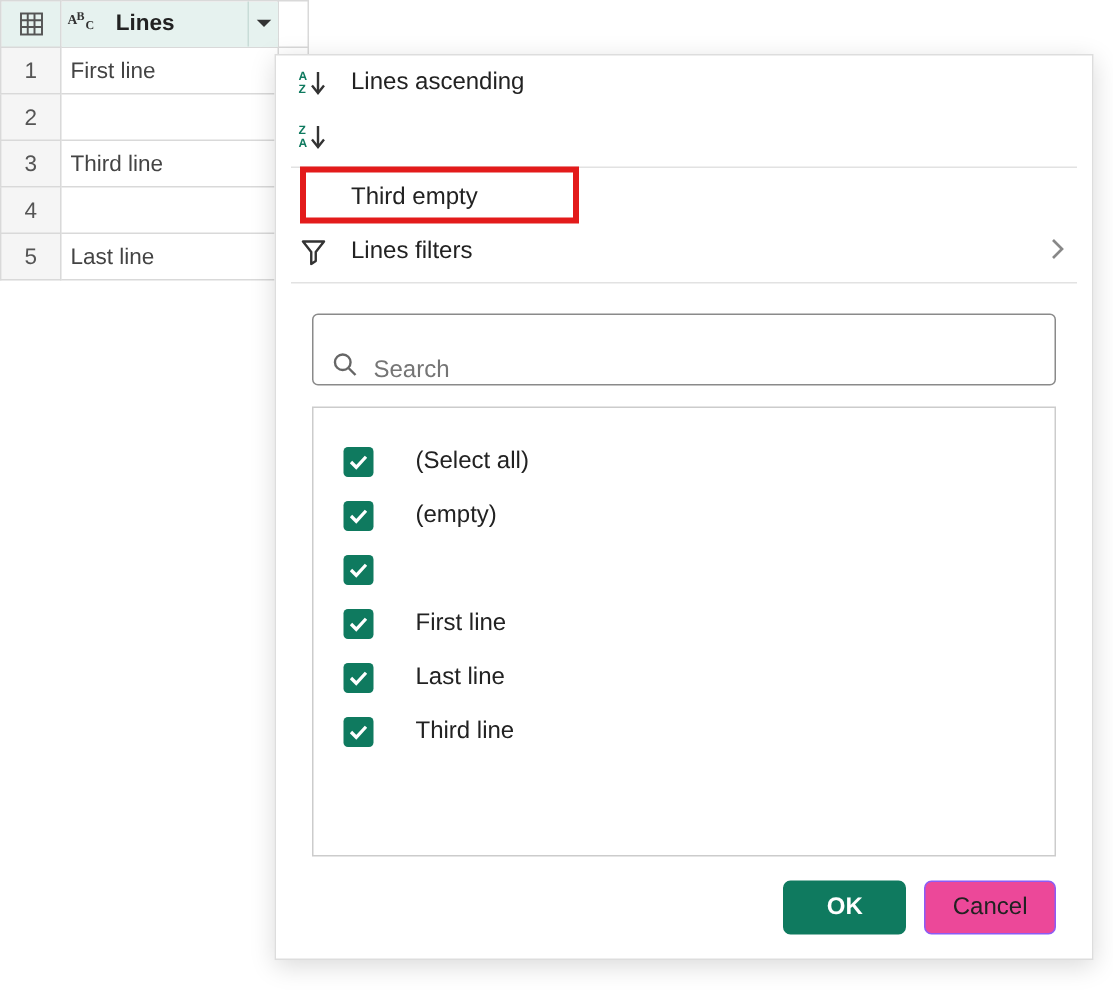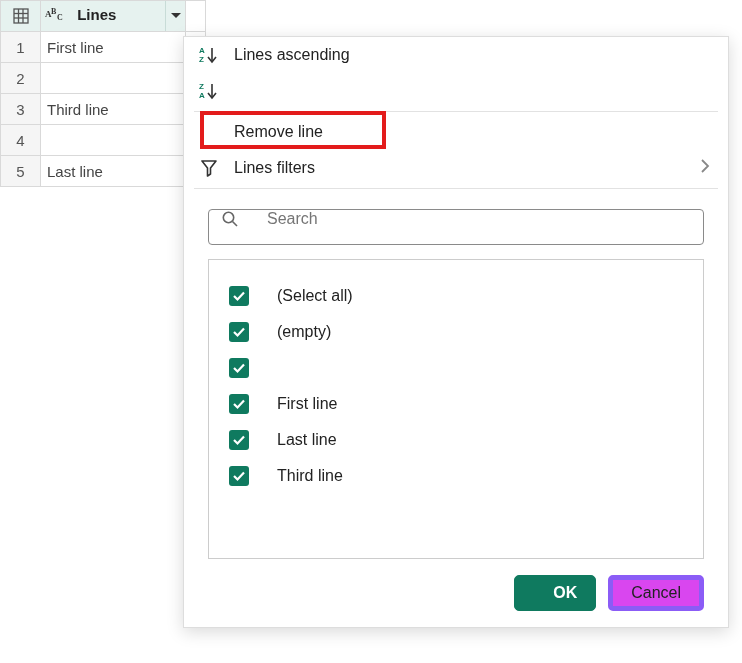--- a/index.html
+++ b/index.html
@@ -115,26 +115,26 @@
       position: absolute;
       right: 18px;
     }
 
     
     .search-wrap {
       margin: 20px 24px 14px 24px;
     }
     .search {
       display: flex;
-      align-items: flex-start;
+      align-items: flex-end;
       border: 1px solid #8a8a8a;
       border-radius: 4px;
-      height: 36px;
+      height: 48px;
       padding: 0 12px;
-      gap: 28px;
+      gap: 10px;
     }
     .search input {
       border: none;
       outline: none;
       font-size: 16px;
       flex: 1;
       color: #555;
       background: transparent;
     }
 
@@ -171,32 +171,32 @@
       margin: 16px 24px 0 24px;
     }
     .btn {
       height: 36px;
       min-width: 82px;
       border-radius: 5px;
       font-size: 16px;
       font-weight: 600;
       display: flex;
       align-items: center;
-      justify-content: flex-end;
+      justify-content: center;
       padding: 0 18px;
     }
     .btn-primary {
       background: #0f7a5f;
       color: #fff;
       border: 1px solid #0f7a5f;
     }
     .btn-secondary {
-      background: #d946ef;
+      background: #ec4899;
       color: #222;
-      border: 5px solid #8b5cf6;
+      border: 1px solid #8b5cf6;
       font-weight: 400;
     }
   </style>
 </head>
 <body>
 
 <table class="grid">
   <tbody>
       <tr>
     <th class="rownum-head">
@@ -277,21 +277,21 @@
           <line x1="13" y1="3" x2="13" y2="16" stroke="#333" stroke-width="1.6"></line>
           <path d="M9 12 L13 17 L17 12" fill="none" stroke="#333" stroke-width="1.6"></path>
         </svg>
     </span>
   </div>
 
   <div class="menu-divider"></div>
 
   <div class="menu-item" style="position:relative;">
     <span class="mi-icon"></span>
-    <span>Remove line</span>
+    <span>Third empty</span>
   </div>
 
   <div class="menu-item">
     <span class="mi-icon">
       <svg width="18" height="18" viewBox="0 0 18 18">
           <path d="M2 2 L16 2 L10.5 9 L10.5 15 L7.5 17 L7.5 9 Z" fill="none" stroke="#333" stroke-width="1.6" stroke-linejoin="round"></path>
         </svg>
     </span>
     <span>Lines filters</span>
     <span class="chevron-right">

